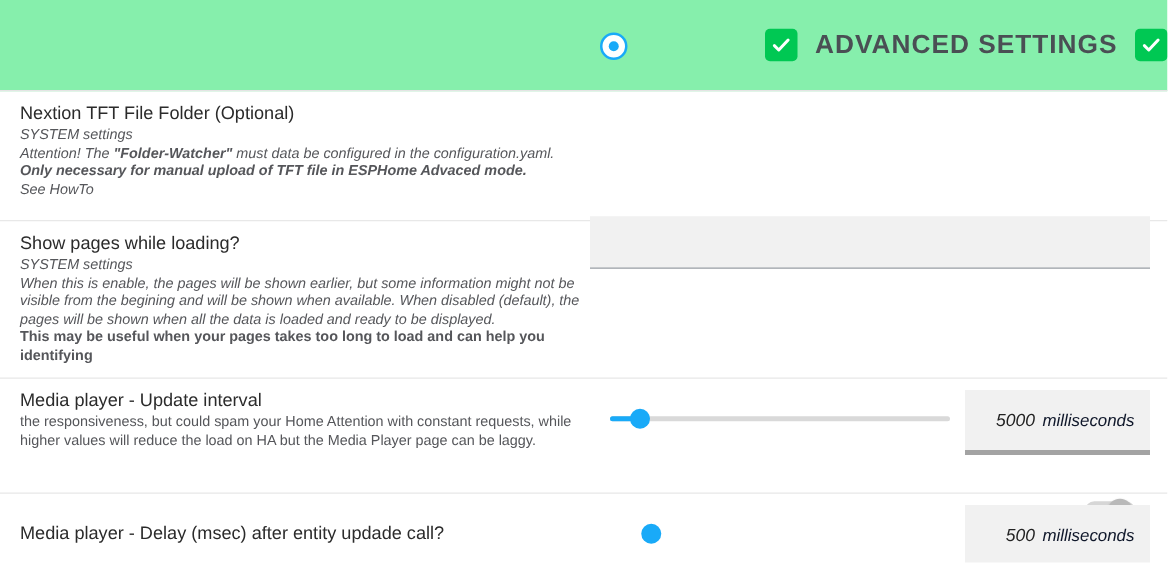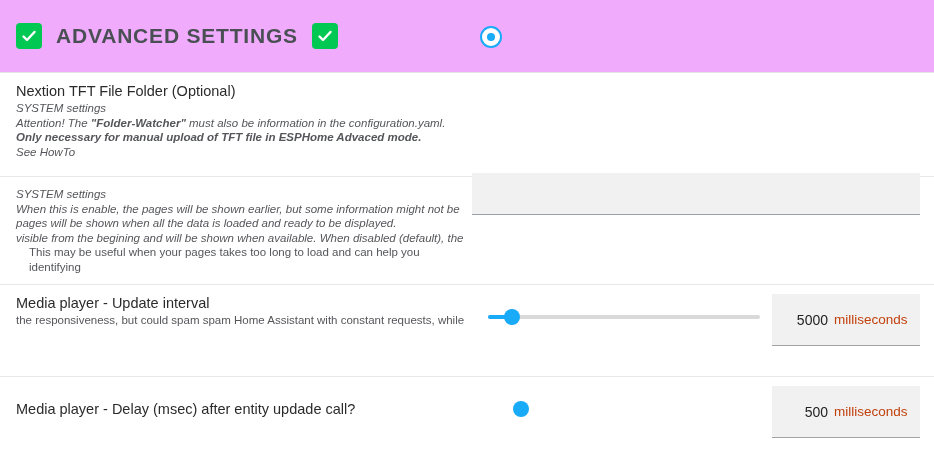--- a/index.html
+++ b/index.html
@@ -15,21 +15,22 @@
     overflow: hidden;
   }
 
   
   .header {
     position: relative;
     height: 72px;
     border-bottom: 1px solid #e4e4e4;
     display: flex;
     align-items: center;
-    background: #f0abfc;
+    background: #86efac;
+    justify-content: flex-end;
   }
   .header-left {
     display: flex;
     align-items: center;
     padding-left: 16px;
     gap: 14px;
   }
   .check-box {
     width: 26px;
     height: 26px;
@@ -96,21 +97,21 @@
     color: #2b2b2b;
     margin-bottom: 2px;
   }
   .desc {
     font-size: 11.5px;
     line-height: 14.5px;
     color: #55565a;
   }
   .desc .it { font-style: italic; }
   .desc .b { font-weight: bold; font-style: italic; }
-  .desc .bold { font-weight: normal; margin-left: 13px; }
+  .desc .bold { font-weight: bold; }
 
   
   .row-folder { min-height: 104px; }
   .text-input-wrap {
     position: absolute;
     left: 472px;
     top: 100px;
     width: 448px;
   }
   .text-input {
@@ -187,36 +188,37 @@
     height: 16px;
     border-radius: 50%;
     background: #19aaf8;
   }
   .value-box {
     position: absolute;
     left: 772px;
     width: 148px;
     height: 52px;
     background: #f1f1f1;
-    border-bottom: 1px solid #a3a3a3;
+    border-bottom: 4px solid #a3a3a3;
     box-sizing: border-box;
     display: flex;
     align-items: center;
+    font-style: italic;
   }
   .value-num {
     width: 62px;
     text-align: right;
     font-size: 14px;
     color: #222;
     padding-right: 6px;
     box-sizing: border-box;
   }
   .value-unit {
     font-size: 13.5px;
-    color: #c2410c;
+    color: #0f172a;
   }
 </style>
 </head>
 <body>
 
 <div class="header">
   <div class="header-left">
     <div class="check-box">
       <svg width="18" height="18" viewBox="0 0 18 18" aria-hidden="true">
         <polyline points="3.5,9.5 7,13 14.5,5" fill="none" stroke="#ffffff" stroke-width="2.4" stroke-linecap="round" stroke-linejoin="round"></polyline>
@@ -235,55 +237,57 @@
     </div>
   </div>
 </div>
 
 <div class="row row-folder">
   <div class="row-inner">
     <div class="row-text">
       <div class="row-title">Nextion TFT File Folder (Optional)</div>
       <div class="desc">
         <div class="it">SYSTEM settings</div>
-        <div class="it"><span>Attention! The </span><span class="b">"Folder-Watcher"</span><span> must also be information in the configuration.yaml.</span></div>
+        <div class="it"><span>Attention! The </span><span class="b">"Folder-Watcher"</span><span> must data be configured in the configuration.yaml.</span></div>
         <div class="b">Only necessary for manual upload of TFT file in ESPHome Advaced mode.</div>
         <div class="it">See HowTo</div>
       </div>
     </div>
   </div>
   <div class="text-input-wrap">
     <input class="text-input" type="text" value="" style="">
   </div>
 </div>
 
 <div class="row">
   <div class="row-inner">
     <div class="row-text">
+      <div class="row-title">Show pages while loading?</div>
       <div class="desc">
         <div class="it">SYSTEM settings</div>
         <div class="it">When this is enable, the pages will be shown earlier, but some information might not be</div>
+        <div class="it">visible from the begining and will be shown when available. When disabled (default), the</div>
         <div class="it">pages will be shown when all the data is loaded and ready to be displayed.</div>
-        <div class="it">visible from the begining and will be shown when available. When disabled (default), the</div>
         <div class="bold">This may be useful when your pages takes too long to load and can help you identifying</div>
       </div>
     </div>
   </div>
   <div class="toggle">
     <div class="toggle-track"></div>
     <div class="toggle-knob"></div>
   </div>
 </div>
 
 <div class="row slider-row">
   <div class="row-inner">
     <div class="row-text">
       <div class="row-title">Media player - Update interval</div>
       <div class="desc">
-        <div>the responsiveness, but could spam spam Home Assistant with constant requests, while</div>
+        <div>the responsiveness, but could spam your Home Attention with constant requests, while</div>
+        <div>higher values will reduce the load on HA but the Media Player page can be laggy.</div>
       </div>
     </div>
   </div>
   <div class="slider-wrap" style="top:22px;">
     <div class="slider-track"></div>
     <div class="slider-fill" id="fill-2" style="width: 24.48px;"></div>
     <div class="slider-thumb" id="thumb-2" style="left: 16.48px;"></div>
   </div>
   <div class="value-box" style="top:9px;">
     <div class="value-num">5000</div>

